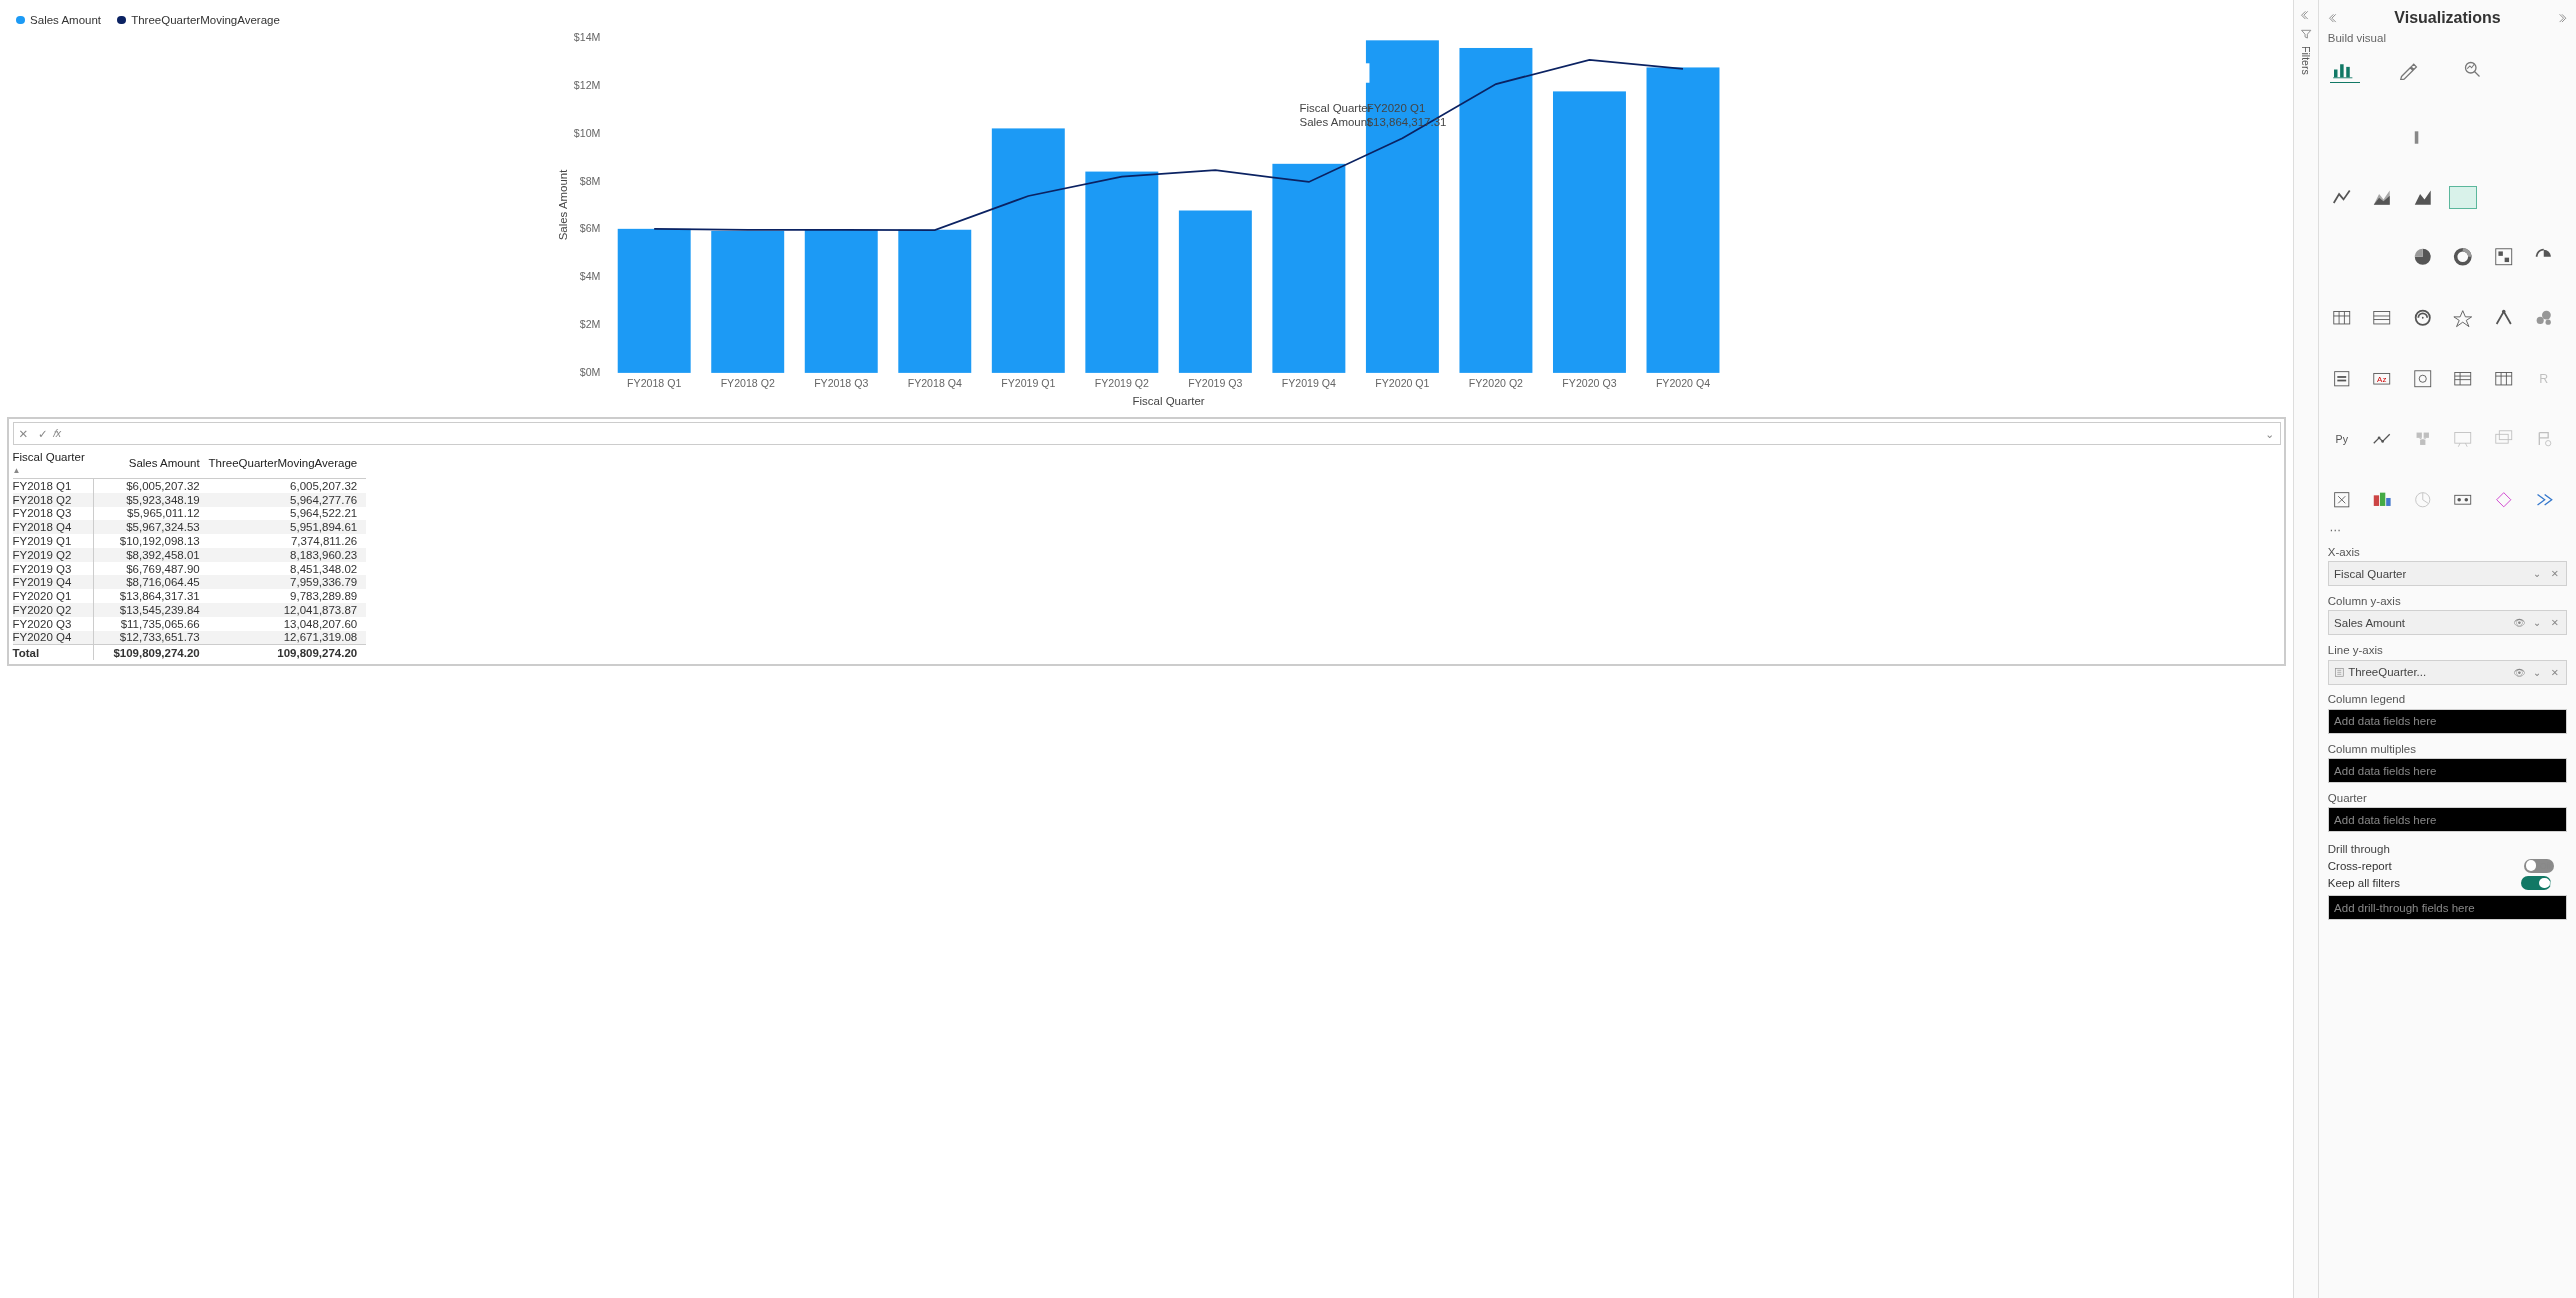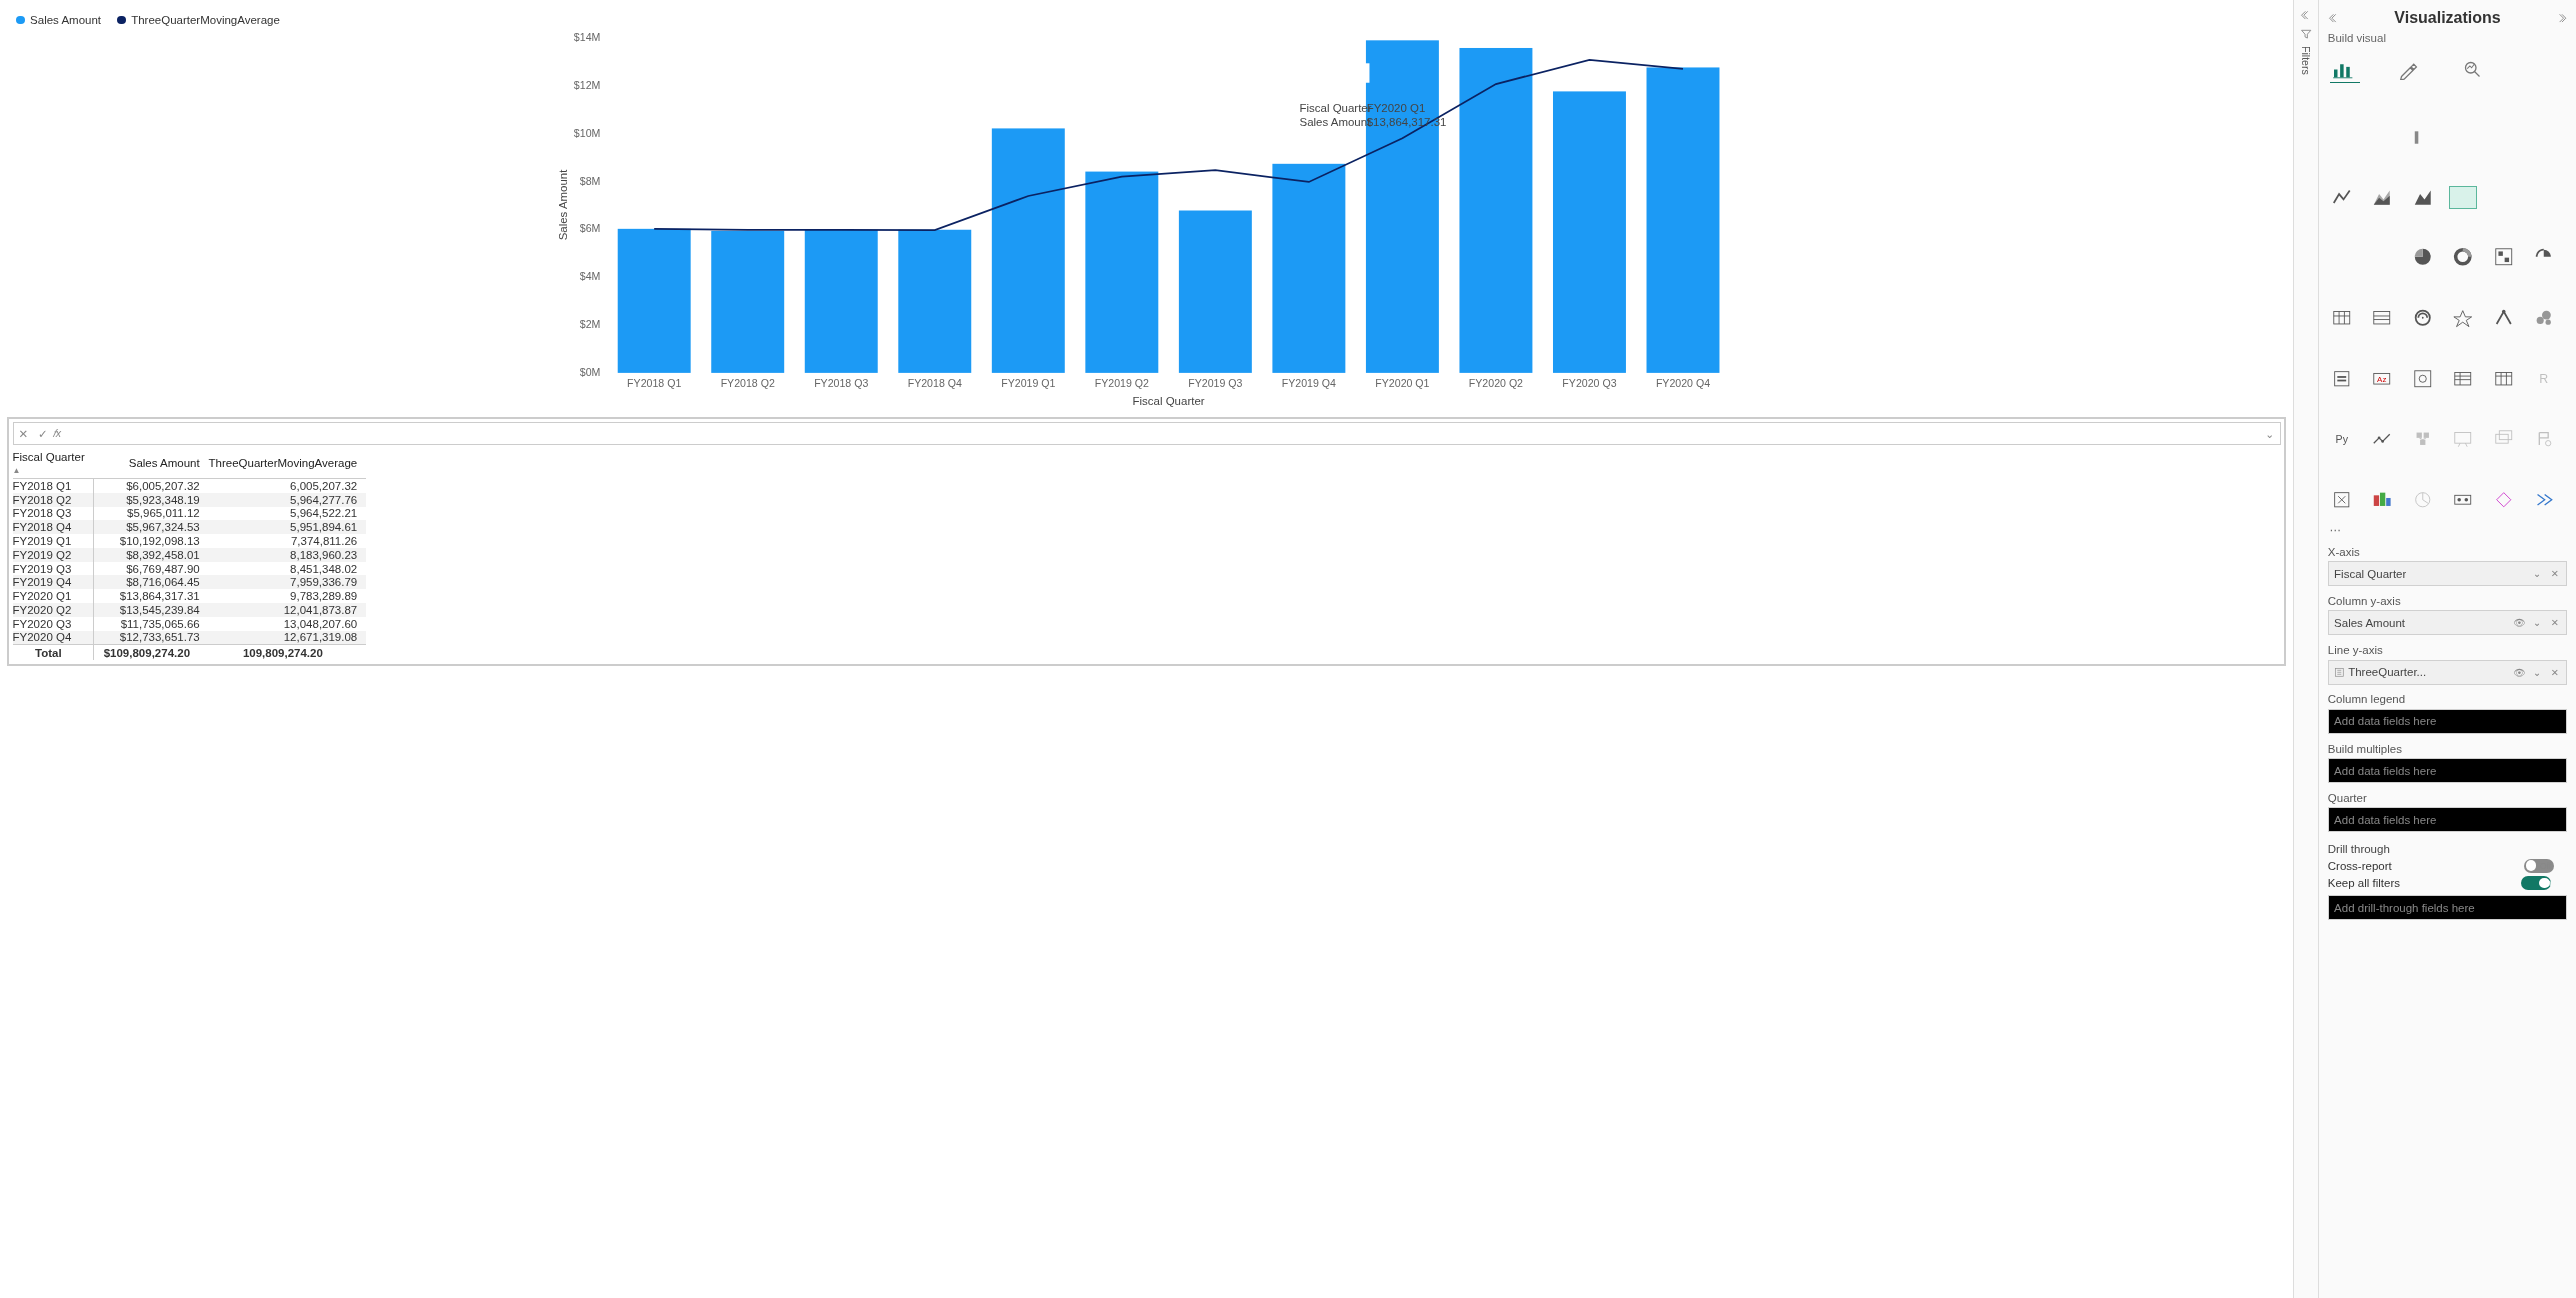--- a/index.html
+++ b/index.html
@@ -32,21 +32,21 @@
 .fxbar .btn { width: 19.5px; text-align: center; color: #888; font-size: 11.5px; }
 .fxbar .fx { font-style: italic; color: #888; width: 25px; }
 .fxbar input { flex: 1; border: none; outline: none; height: 100%; font-size: 10.6px; }
 .fxbar .dd { width: 19.5px; text-align: center; color: #888; }
 .grid { font-size: 11.5px; border-collapse: collapse; }
 .grid th { text-align: left; font-weight: 400; padding: 2.7px 8.8px 2.7px 0; border-bottom: 0.9px solid #ccc; color: #222; }
 .grid th.r, .grid td.r { text-align: right; }
 .grid td { padding: 0.9px 8.8px 0.9px 0; }
 .grid td.fq { border-right: 0.9px solid #ccc; min-width: 69px; }
 .grid tr.even td { background: #f3f3f3; }
-.grid tr.total td { font-weight: 700; border-top: 0.9px solid #ccc; padding-top: 1.8px; text-align: center; }
+.grid tr.total td { font-weight: 700; border-top: 0.9px solid #ccc; padding-top: 1.8px; }
 .col-sa { min-width: 115px; }
 .col-ma { min-width: 150px; }
 
 
 .filters-rail { width: 25px; border-left: 0.9px solid #ddd; display: flex; flex-direction: column; align-items: center; padding-top: 8.8px; background:#fafafa; }
 .filters-rail .lbl { writing-mode: vertical-rl; font-size: 10.6px; color: #555; margin-top: 5.3px; }
 
 
 .viz { width: 258px; border-left: 0.9px solid #ddd; padding: 8.8px 8.8px 8.8px 8.8px; overflow-y: auto; background:#fafafa; font-size: 11.5px; }
 .viz-h { display: flex; align-items: center; justify-content: space-between; margin-bottom: 5.3px; }
@@ -621,21 +621,21 @@
           <span class="ico">⌄</span>
           <span class="ico">✕</span>
         </span>
     </div>
 
     <div class="well-lbl">Column legend</div>
     <div class="well white placeholder">
         <span class="name">Add data fields here</span>
       </div>
 
-    <div class="well-lbl">Build multiples</div>
+    <div class="well-lbl">Column multiples</div>
     <div class="well white placeholder">
         <span class="name">Add data fields here</span>
       </div>
 
     <div class="well-lbl">Quarter</div>
     <div class="well white placeholder">
         <span class="name">Add data fields here</span>
       </div>
 
     <div class="sec-head">

